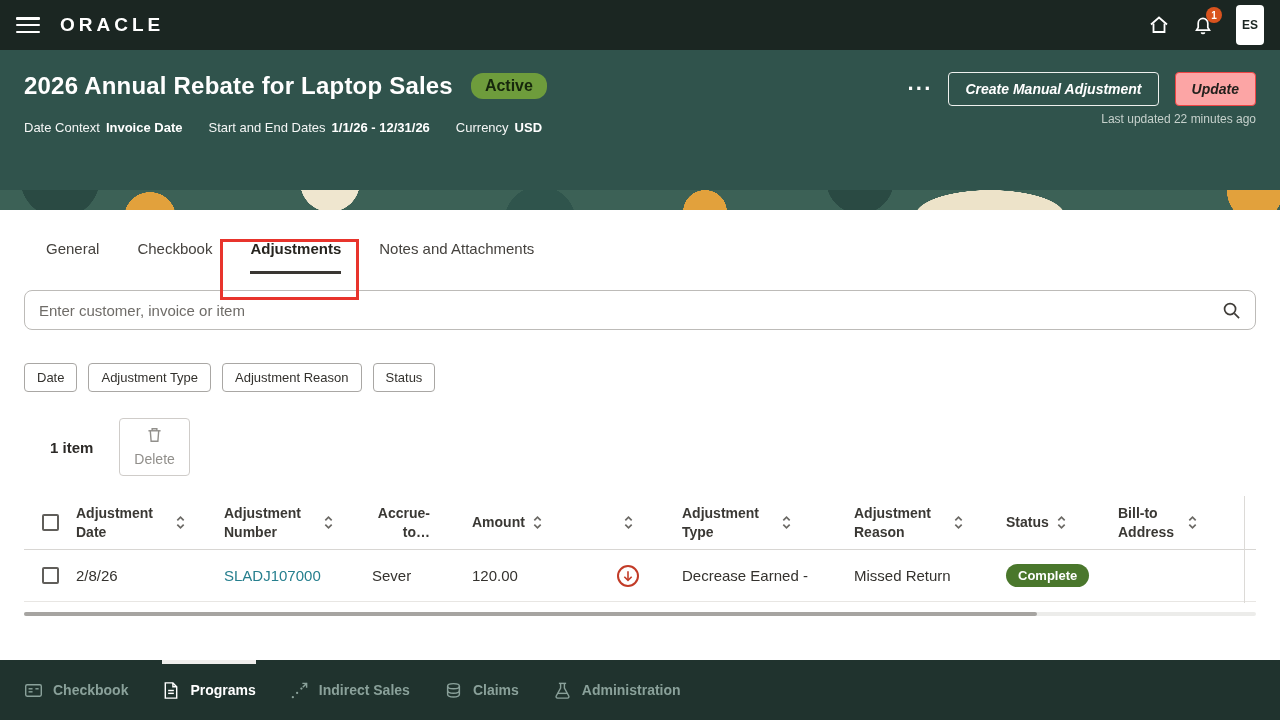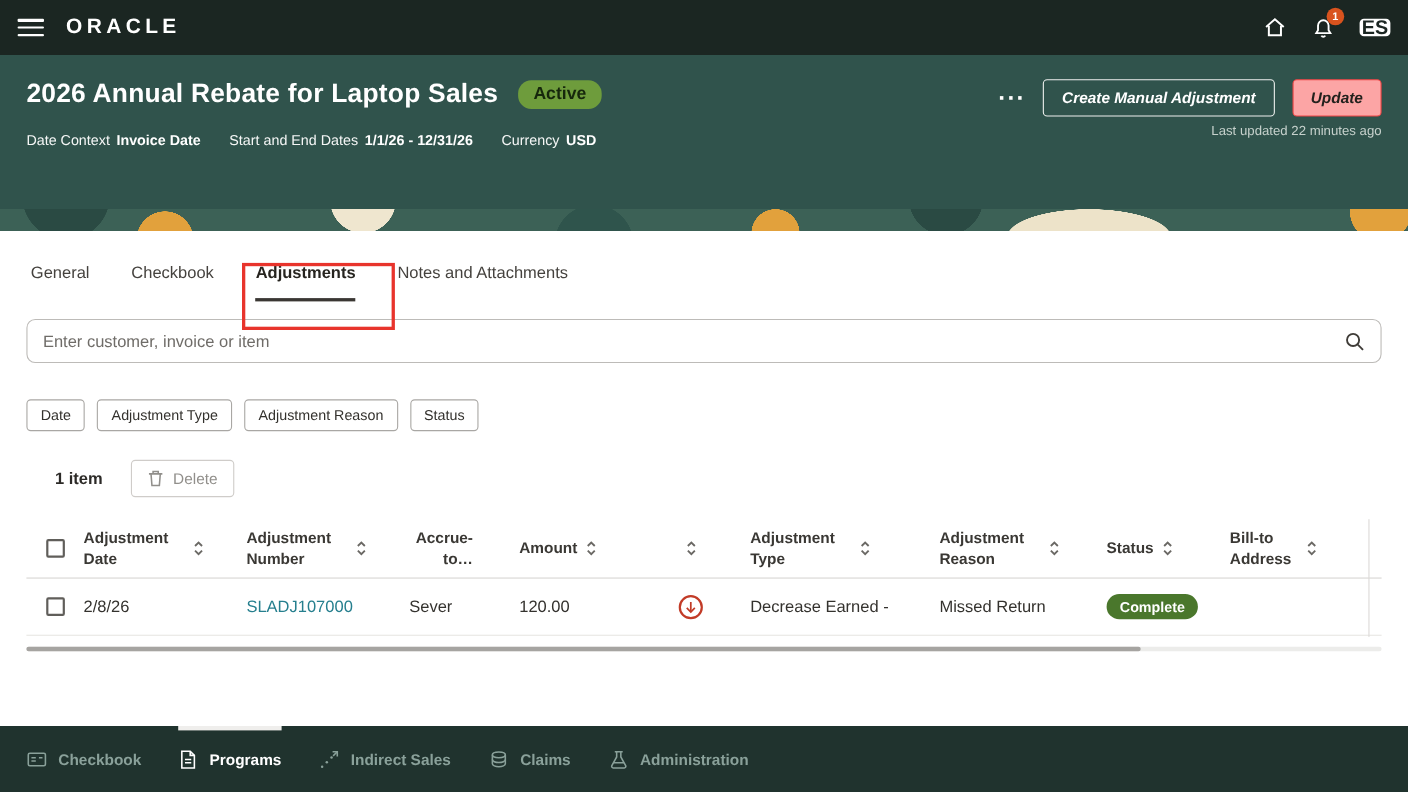--- a/index.html
+++ b/index.html
@@ -10,22 +10,22 @@
   .topbar { position: absolute; top: 0; left: 0; right: 0; height: 50px; background: #1b2622;
             display: flex; align-items: center; padding: 0 16px; }
   .hamburger { width: 24px; height: 16px; display: flex; flex-direction: column; justify-content: space-between; cursor: pointer; }
   .hamburger span { display: block; height: 2.5px; background: #fff; border-radius: 1px; }
   .brand { color: #fff; font-weight: 700; font-size: 19px; letter-spacing: 4px; margin-left: 20px; }
   .topbar-right { margin-left: auto; display: flex; align-items: center; gap: 22px; }
   .icon-btn { color: #fff; display: flex; align-items: center; justify-content: center; position: relative; cursor: pointer; }
   .notif-badge { position: absolute; top: -7px; right: -8px; min-width: 16px; height: 16px; border-radius: 8px;
                  background: #d9531e; color: #fff; font-size: 10px; font-weight: 700;
                  display: flex; align-items: center; justify-content: center; padding: 0 4px; }
-  .avatar { width: 28px; height: 16px; background: #fff; color: #1b2622; border-radius: 4px;
-            font-size: 18px; font-weight: 700; display: flex; align-items: center; justify-content: center; cursor: pointer; }
+  .avatar { width: 28px; height: 40px; background: #fff; color: #1b2622; border-radius: 4px;
+            font-size: 12px; font-weight: 700; display: flex; align-items: center; justify-content: center; cursor: pointer; }
 
   
   .header { position: absolute; top: 50px; left: 0; right: 0; height: 140px; background: #30534c; color: #fff; padding: 22px 24px 0; }
   .title-row { display: flex; align-items: center; gap: 18px; }
   .page-title { font-size: 24px; font-weight: 700; letter-spacing: .2px; }
   .badge-active { background: #6e9c3c; color: #16270c; font-size: 16px; font-weight: 600;
                   padding: 4px 14px; border-radius: 12px; }
   .subtitle { font-size: 12px; font-weight: 700; margin-top: 8px; }
   .meta-row { display: flex; gap: 26px; margin-top: 20px; font-size: 13px; }
   .meta-label { opacity: .95; }
@@ -45,40 +45,40 @@
       radial-gradient(circle 30px at 330px -8px, #efe6cf 99%, transparent 100%),
       radial-gradient(circle 36px at 540px 32px, #2f544c 99%, transparent 100%),
       radial-gradient(circle 22px at 705px 22px, #e2a13c 99%, transparent 100%),
       radial-gradient(circle 34px at 860px -10px, #2a4a43 99%, transparent 100%),
       radial-gradient(ellipse 75px 26px at 990px 26px, #ede3c9 99%, transparent 100%),
       radial-gradient(circle 28px at 1255px 2px, #e2a13c 99%, transparent 100%); }
 
   
   .content { position: absolute; top: 210px; left: 0; right: 0; bottom: 60px; background: #fff; padding: 0 24px; }
 
-  .tabs { display: flex; gap: 38px; padding: 30px 4px 0; }
+  .tabs { display: flex; gap: 38px; padding: 30px 4px 0; margin-left: 18px; }
   .tab { font-size: 15px; color: #45423e; padding-bottom: 14px; cursor: pointer; }
   .tab.active { font-weight: 700; color: #26241f; border-bottom: 3px solid #3a3733; }
 
   .annotation-box { position: absolute; left: 220px; top: 239px; width: 139px; height: 61px;
                     border: 3px solid #e8342c; z-index: 10; pointer-events: none; }
 
   .searchbar { margin-top: 16px; height: 40px; border: 1px solid #bdbbb8; border-radius: 8px;
                display: flex; align-items: center; padding: 0 14px; background: #fff; }
   .searchbar input { flex: 1; border: none; outline: none; font-size: 15px; color: #55524e; font-family: inherit; background: transparent; }
   .searchbar input::placeholder { color: #6f6c68; }
 
   .chips { display: flex; gap: 11px; margin-top: 17px; }
   .chip { border: 1px solid #a9a7a4; border-radius: 4px; background: #fff; padding: 6px 12px;
           font-size: 13px; color: #33312d; cursor: pointer; margin-top: 16px; }
 
   .toolbar { margin-top: 26px; display: flex; align-items: center; gap: 26px; padding-left: 26px; }
   .item-count { font-size: 15px; font-weight: 700; color: #2c2a27; }
   .btn-delete { display: flex; align-items: center; gap: 8px; border: 1px solid #cfccc9; border-radius: 4px;
-                background: #fff; padding: 8px 14px; font-size: 14px; color: #918f8b; cursor: default; font-family: inherit; }
+                background: #fff; padding: 8px 14px; font-size: 14px; color: #918f8b; cursor: default; font-family: inherit; flex-direction: column; }
 
   
   .table-wrap { position: relative; margin-top: 20px; }
   .thead, .trow { display: flex; align-items: center; }
   .thead { min-height: 54px; border-bottom: 1px solid #d8d6d3; }
   .trow { height: 52px; border-bottom: 1px solid #e8e6e3; }
   .col { flex: 0 0 auto; display: flex; align-items: center; gap: 7px; padding-right: 8px; }
   .col-check  { width: 52px; padding-left: 18px; }
   .col-date   { width: 148px; }
   .col-number { width: 148px; }

